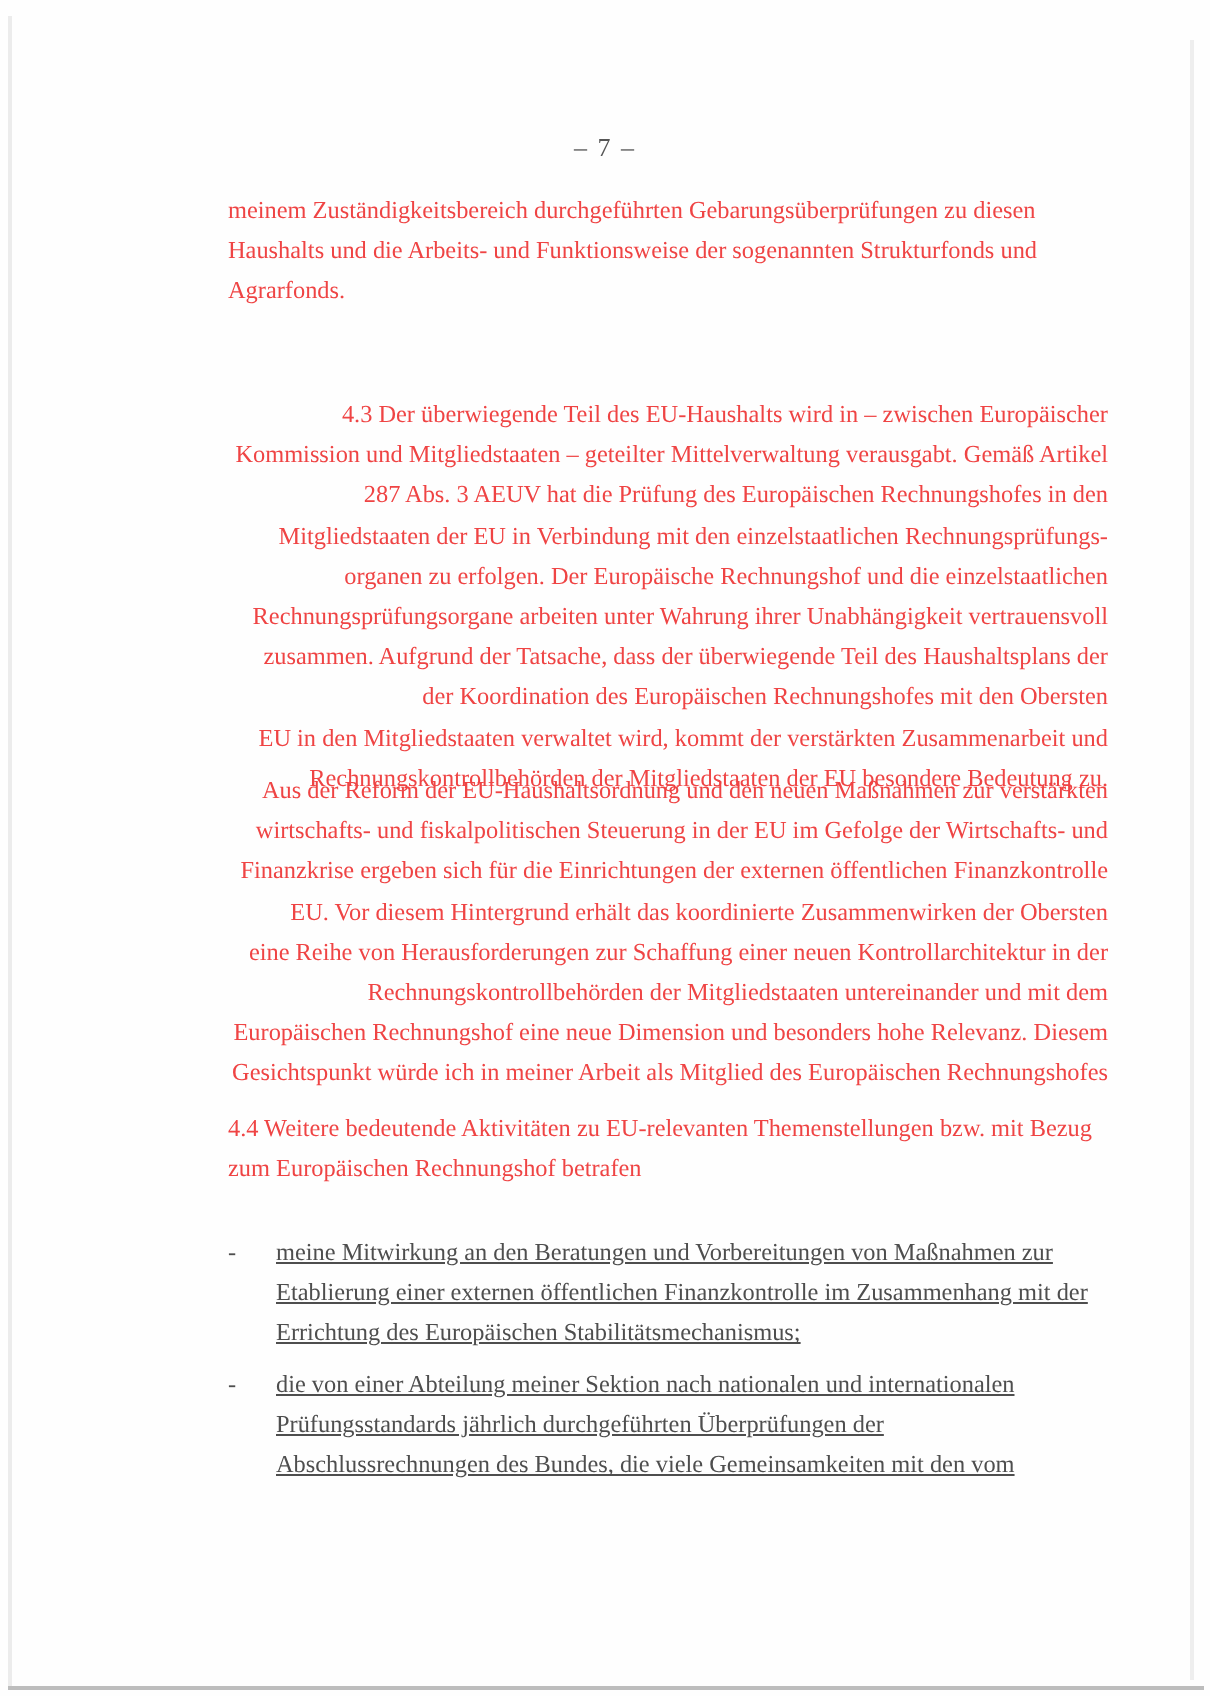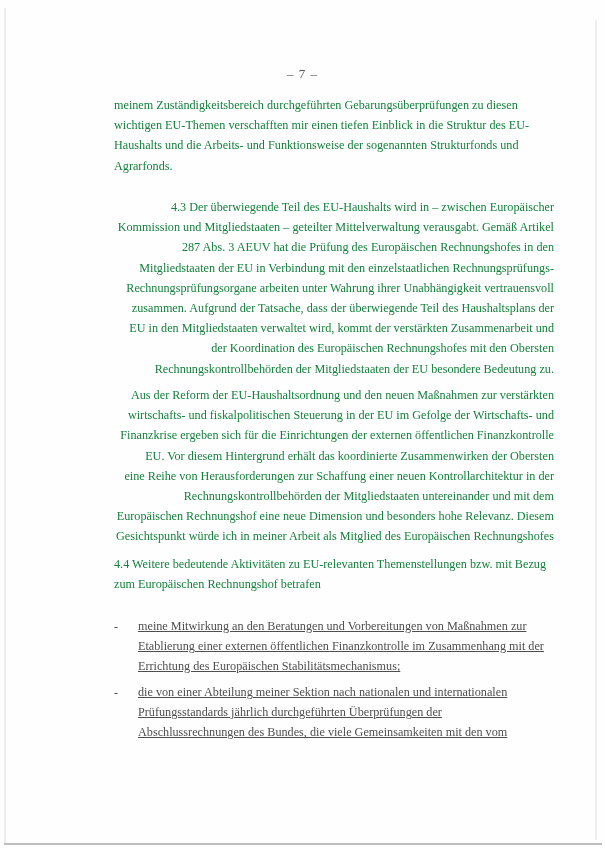--- a/index.html
+++ b/index.html
@@ -48,21 +48,21 @@
       font-size: 13px;
       color: #555;
       letter-spacing: 1px;
     }
     .body-text {
       position: absolute;
       left: 114px;
       width: 440px;
       font-size: 12.2px;
       line-height: 20.2px;
-      color: #15803d;
+      color: #ef4444;
     }
     .line {
       display: block;
       white-space: nowrap;
     }
     #p1 { top: 95px; }
     #p2 { top: 197px; text-align: right; }
     #p3 { top: 385px; text-align: right; }
     #p4 { top: 554px; }
     .bullet {
@@ -92,34 +92,34 @@
 
 <div class="page">
   <div class="edge-left"></div>
   <div class="edge-right"></div>
   <div class="edge-bottom"></div>
 
   <div class="page-number">– 7 –</div>
 
   <div class="body-text" id="p1">
     <span class="line">meinem Zuständigkeitsbereich durchgeführten Gebarungsüberprüfungen zu diesen</span>
-    <span class="line">wichtigen EU-Themen verschafften mir einen tiefen Einblick in die Struktur des EU-</span>
     <span class="line">Haushalts und die Arbeits- und Funktionsweise der sogenannten Strukturfonds und</span>
     <span class="line">Agrarfonds.</span>
   </div>
 
   <div class="body-text" id="p2">
     <span class="line">4.3  Der überwiegende Teil des EU-Haushalts wird in – zwischen Europäischer</span>
     <span class="line">Kommission und Mitgliedstaaten – geteilter Mittelverwaltung verausgabt. Gemäß Artikel</span>
     <span class="line">287 Abs. 3 AEUV hat die Prüfung des Europäischen Rechnungshofes in den</span>
     <span class="line">Mitgliedstaaten der EU in Verbindung mit den einzelstaatlichen Rechnungsprüfungs-</span>
+    <span class="line">organen zu erfolgen. Der Europäische Rechnungshof und die einzelstaatlichen</span>
     <span class="line">Rechnungsprüfungsorgane arbeiten unter Wahrung ihrer Unabhängigkeit vertrauensvoll</span>
     <span class="line">zusammen. Aufgrund der Tatsache, dass der überwiegende Teil des Haushaltsplans der</span>
+    <span class="line">der Koordination des Europäischen Rechnungshofes mit den Obersten</span>
     <span class="line">EU in den Mitgliedstaaten verwaltet wird, kommt der verstärkten Zusammenarbeit und</span>
-    <span class="line">der Koordination des Europäischen Rechnungshofes mit den Obersten</span>
     <span class="line">Rechnungskontrollbehörden der Mitgliedstaaten der EU besondere Bedeutung zu.</span>
   </div>
 
   <div class="body-text" id="p3">
     <span class="line">Aus der Reform der EU-Haushaltsordnung und den neuen Maßnahmen zur verstärkten</span>
     <span class="line">wirtschafts- und fiskalpolitischen Steuerung in der EU im Gefolge der Wirtschafts- und</span>
     <span class="line">Finanzkrise ergeben sich für die Einrichtungen der externen öffentlichen Finanzkontrolle</span>
     <span class="line">EU. Vor diesem Hintergrund erhält das koordinierte Zusammenwirken der Obersten</span>
     <span class="line">eine Reihe von Herausforderungen zur Schaffung einer neuen Kontrollarchitektur in der</span>
     <span class="line">Rechnungskontrollbehörden der Mitgliedstaaten untereinander und mit dem</span>

